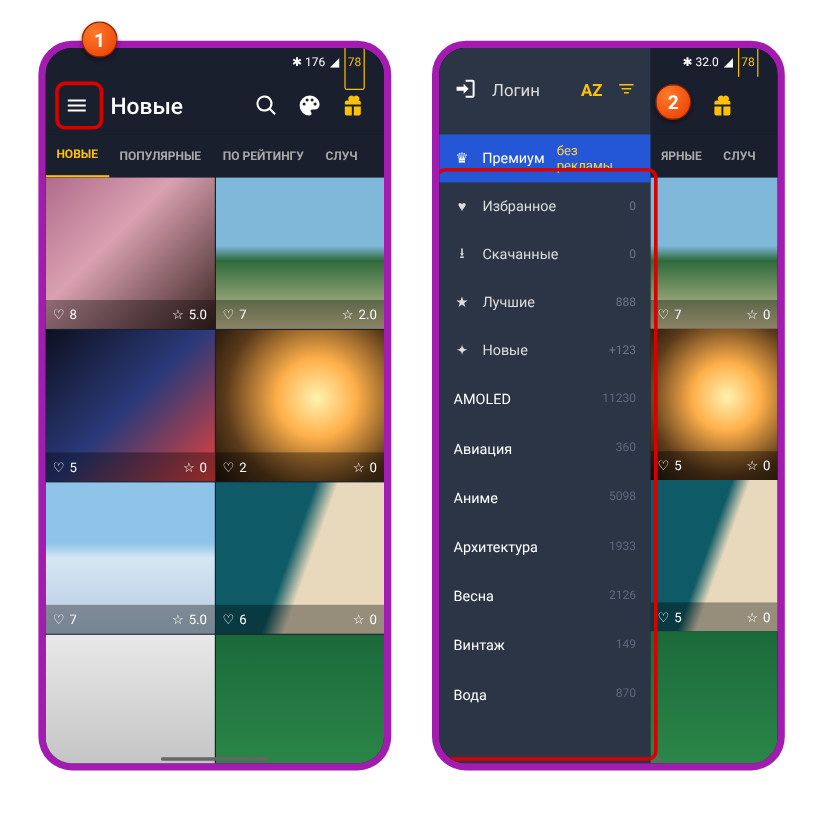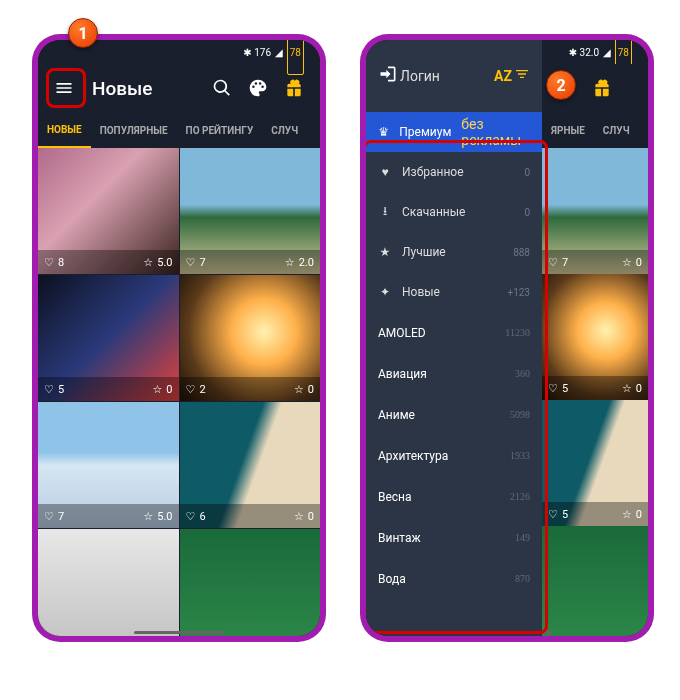--- a/index.html
+++ b/index.html
@@ -27,29 +27,29 @@
 .tab { padding: 0 9px; height: 100%; display: flex; align-items: center; white-space: nowrap; }
 .tab.active { color: #ffc107; border-bottom: 2px solid #ffc107; }
 
 .grid { display: grid; grid-template-columns: 1fr 1fr; gap: 1px; }
 .thumb { position: relative; height: 126px; background-size: cover; background-position: center; }
 .thumb-overlay { position: absolute; left:0; right:0; bottom: 0; height: 24px; background: rgba(0,0,0,.35); display: flex; align-items: center; padding: 0 6px; color: #fff; font-size: 11px; gap: 4px; }
 .thumb-overlay .spacer { flex:1; }
 
 
 .drawer { position: absolute; left: 0; top: 0; bottom: 0; width: 176px; background: #2b3545; color: #fff; display: flex; flex-direction: column; z-index: 5; }
-.drawer-header { height: 72px; display: flex; align-items: center; padding: 14px 12px; gap: 2px; }
+.drawer-header { height: 72px; display: flex; align-items: center; padding: 14px 12px; gap: 12px; }
 .drawer-header .login { font-size: 14px; color:#ddd; }
 .az { color: #ffc107; font-weight: bold; font-size: 14px; }
 .drawer-item { height: 40px; display: flex; align-items: center; padding: 0 12px; font-size: 12px; gap: 10px; color:#ddd; }
 .drawer-item .count { margin-left: auto; font-size: 10px; color: #6b7687; }
 .drawer-item.premium { background: #2457d6; color:#fff; }
-.drawer-item.premium .badge { margin-left:auto; font-size:14px; color:#ffd34d; }
+.drawer-item.premium .badge { margin-left:auto; font-size:11px; color:#ffd34d; }
 .cat-item { height: 41px; display: flex; align-items: center; padding: 0 12px; font-size: 12px; }
-.cat-item .count { margin-left:auto; font-size:10px; color:#5e6a7d;font-family:Liberation Serif, serif; }
+.cat-item .count { margin-left:auto; font-size:10px; color:#5e6a7d; }
 
 .drawer-highlight { position: absolute; left: -3px; top: 100px; right: 100px; bottom: 2px; border: 3px solid #d90000; border-radius: 8px; z-index: 10; pointer-events:none; }
 
 .navbar { position: absolute; bottom: 2px; left: 50%; transform: translateX(-50%); width: 90px; height: 3px; background: #666; border-radius: 2px; }
 
 
 svg { width: 20px; height: 20px; fill: currentColor; }
 
 
 .bg-flower   { background: linear-gradient(135deg,#b06b8a,#d9a1b1 40%,#3a231e); }

